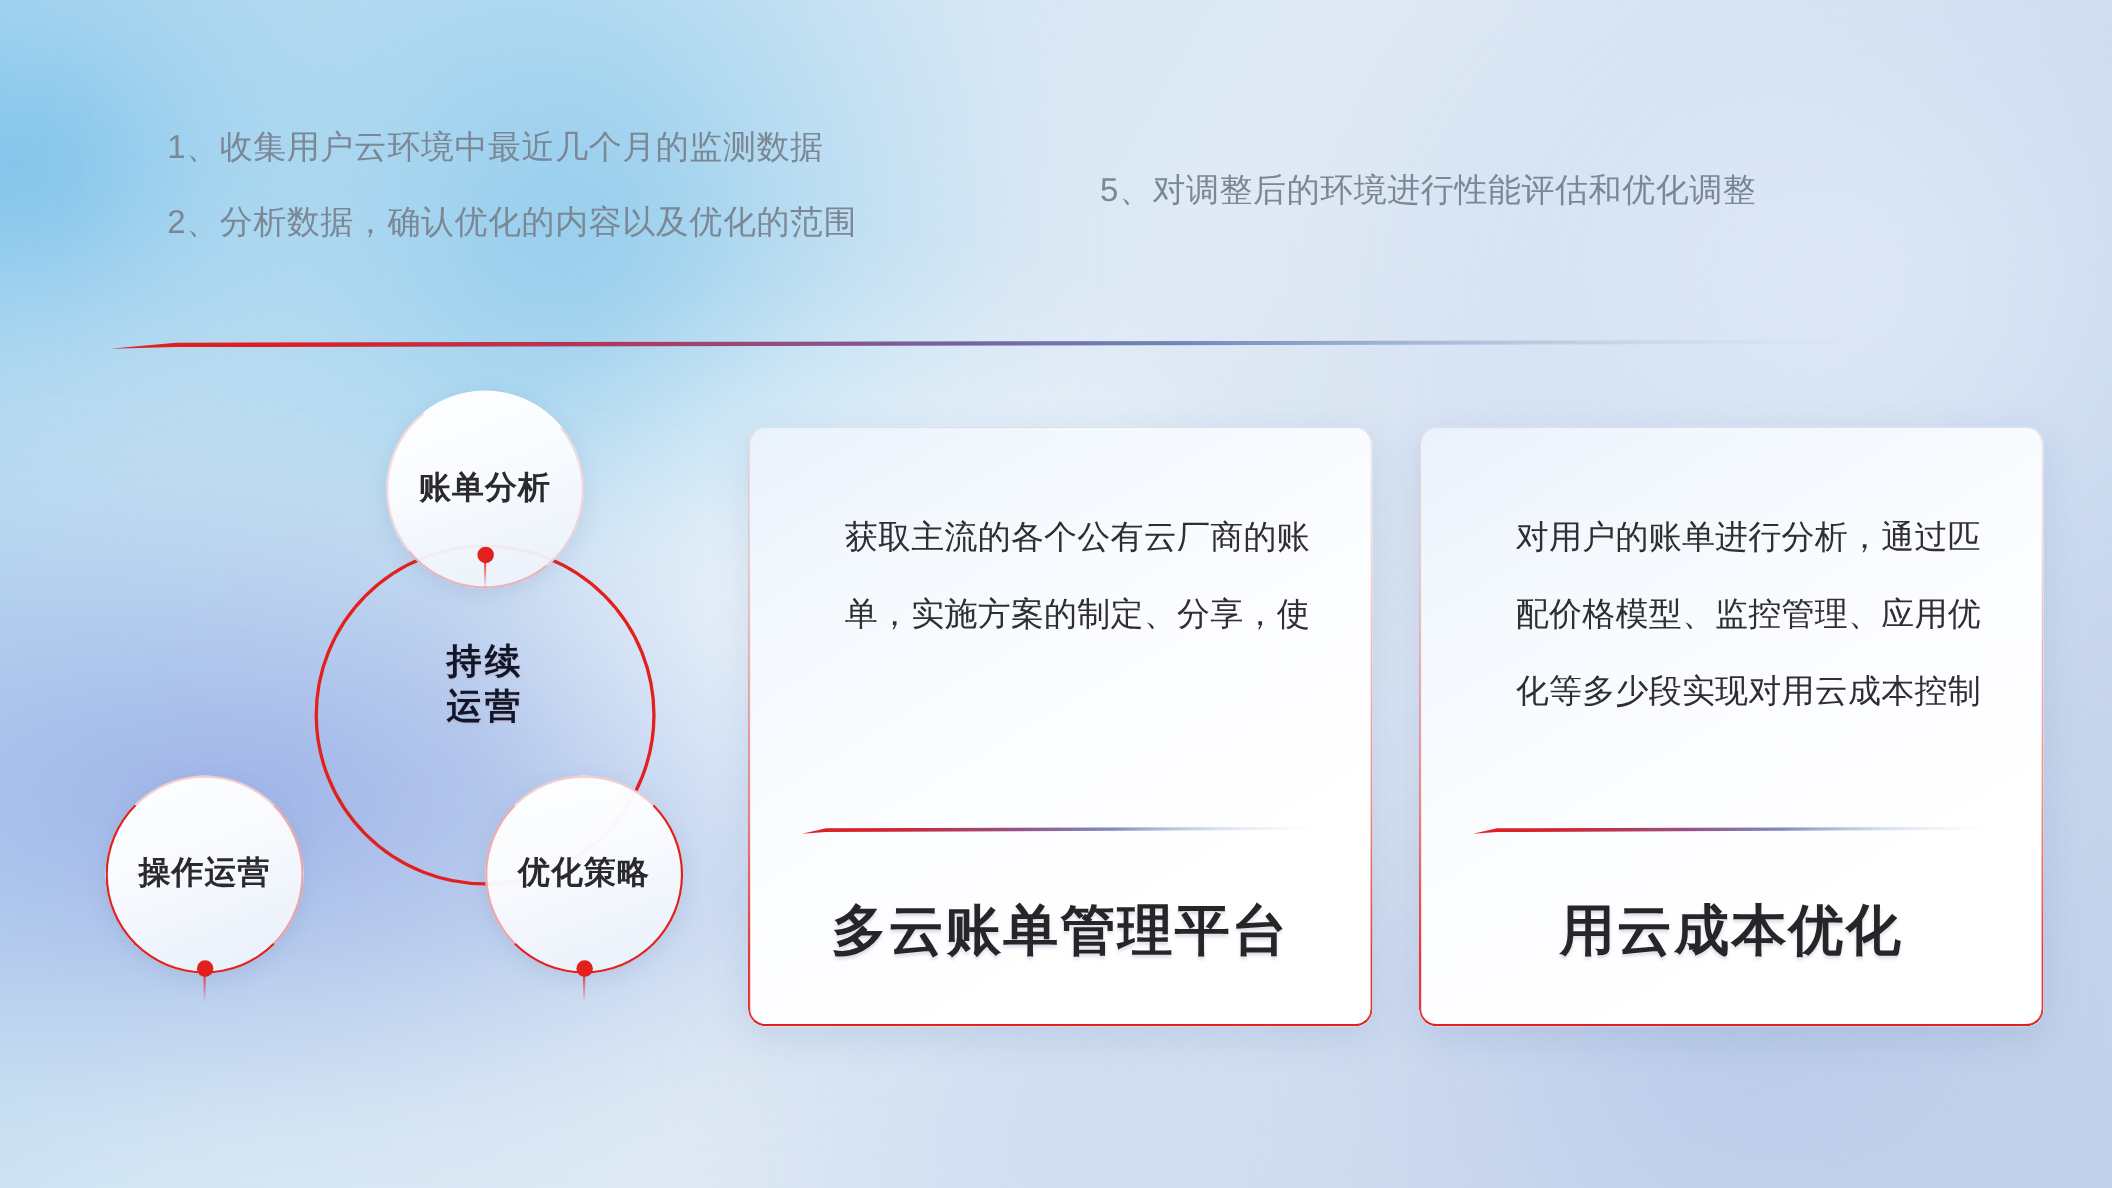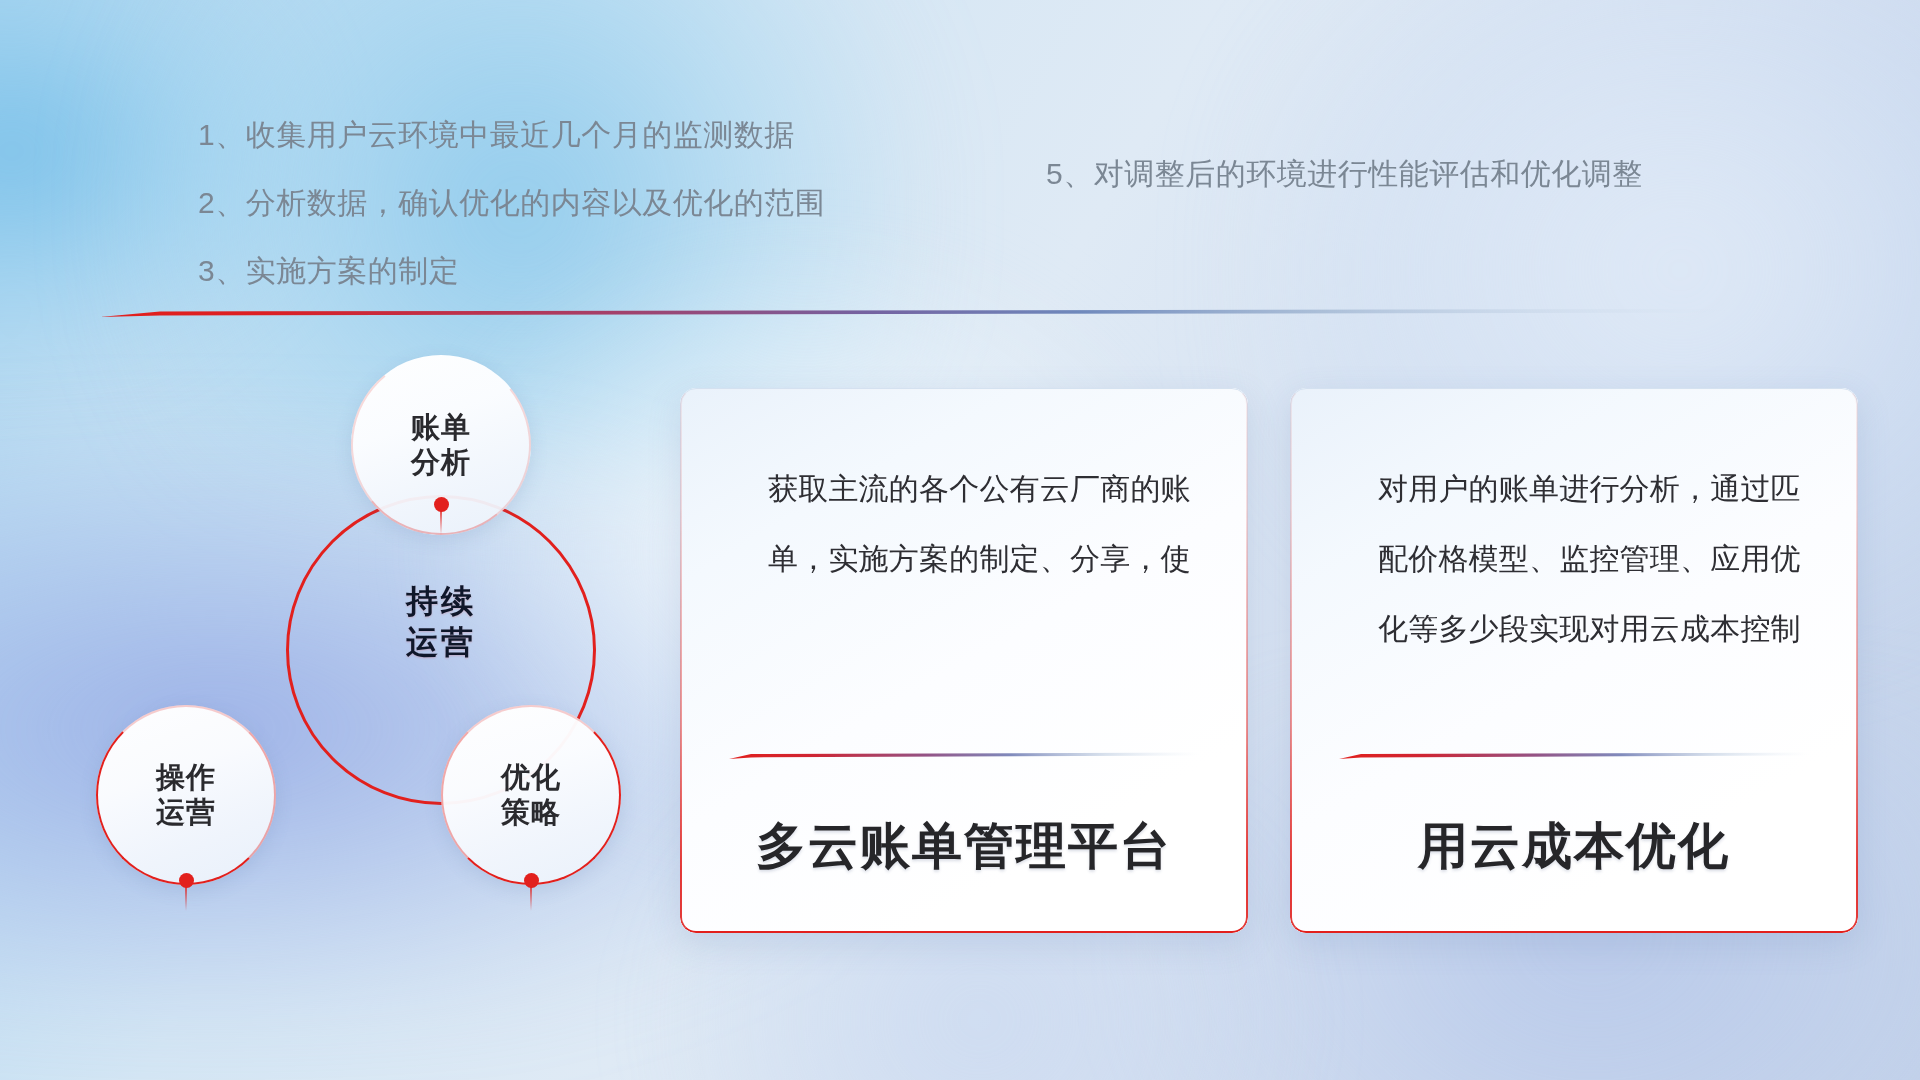--- a/index.html
+++ b/index.html
@@ -57,21 +57,21 @@
     position:absolute; left:34%; bottom:-22%; width:34%; height:46%;
     background:radial-gradient(ellipse at 50% 40%, rgba(198,214,240,0.55) 0%, rgba(255,255,255,0) 72%);
     filter:blur(40px);
   }
 
   
   #content { position:absolute; inset:0; z-index:5; }
 
   
   .steps { position:absolute; color:#7b8794; font-size:30px; line-height:1.0; white-space:nowrap; }
-  .steps .step { margin-bottom:38px; letter-spacing:0.5px;margin-left:46px; }
+  .steps .step { margin-bottom:38px; letter-spacing:0.5px; }
   .steps .step:last-child { margin-bottom:0; }
   #steps-left  { left:152px; top:120px; }
   #steps-right { left:1000px; top:159px; }
 
   
   #divider { position:absolute; left:100px; top:306px; width:1630px; height:14px; }
 
   
   #diagram { position:absolute; left:96px; top:355px; width:540px; height:610px; }
 
@@ -82,21 +82,21 @@
   }
   .node {
     position:absolute; width:180px; height:180px; border-radius:50%;
     background:
       linear-gradient(160deg,
         rgba(255,255,255,0.99) 0%,
         rgba(252,253,255,0.97) 38%,
         rgba(243,247,253,0.95) 70%,
         rgba(235,242,251,0.94) 100%);
     box-shadow:0 5px 18px rgba(90,120,170,0.16);
-    display:flex; flex-direction:column; align-items:center; justify-content:center;
+    display:flex; align-items:center; justify-content:center;
     color:#2a2a2e; font-size:29px; font-weight:700; line-height:1.22;
     letter-spacing:1px;
   }
   .node-ringline {
     position:absolute; inset:0; border-radius:50%;
     pointer-events:none;
   }
   #node-top      { left:255px; top:0px;   }
   #node-top .node-ringline { border:2.5px solid transparent; border-bottom-color:rgba(226,32,29,0.30); border-left-color:rgba(226,32,29,0.16); border-right-color:rgba(226,32,29,0.16); transform:rotate(6deg); }
   #node-left     { left:0px;   top:350px; }
@@ -187,21 +187,20 @@
   <div class="bg-blob4"></div>
   <div class="bg-blob5"></div>
   <div class="bg-blob7"></div>
 </div>
 
 <div id="content">
 
   <div class="steps" id="steps-left">
     <div class="step">1、收集用户云环境中最近几个月的监测数据</div>
     <div class="step">2、分析数据，确认优化的内容以及优化的范围</div>
-    <div class="step">3、实施方案的制定</div>
   </div>
 
   <div class="steps" id="steps-right">
     <div class="step">5、对调整后的环境进行性能评估和优化调整</div>
   </div>
 
   <div id="divider">
     <svg width="1630" height="14" viewBox="0 0 1630 14" preserveAspectRatio="none">
       <defs>
         <linearGradient id="divGrad" x1="0" y1="0" x2="1" y2="0">

